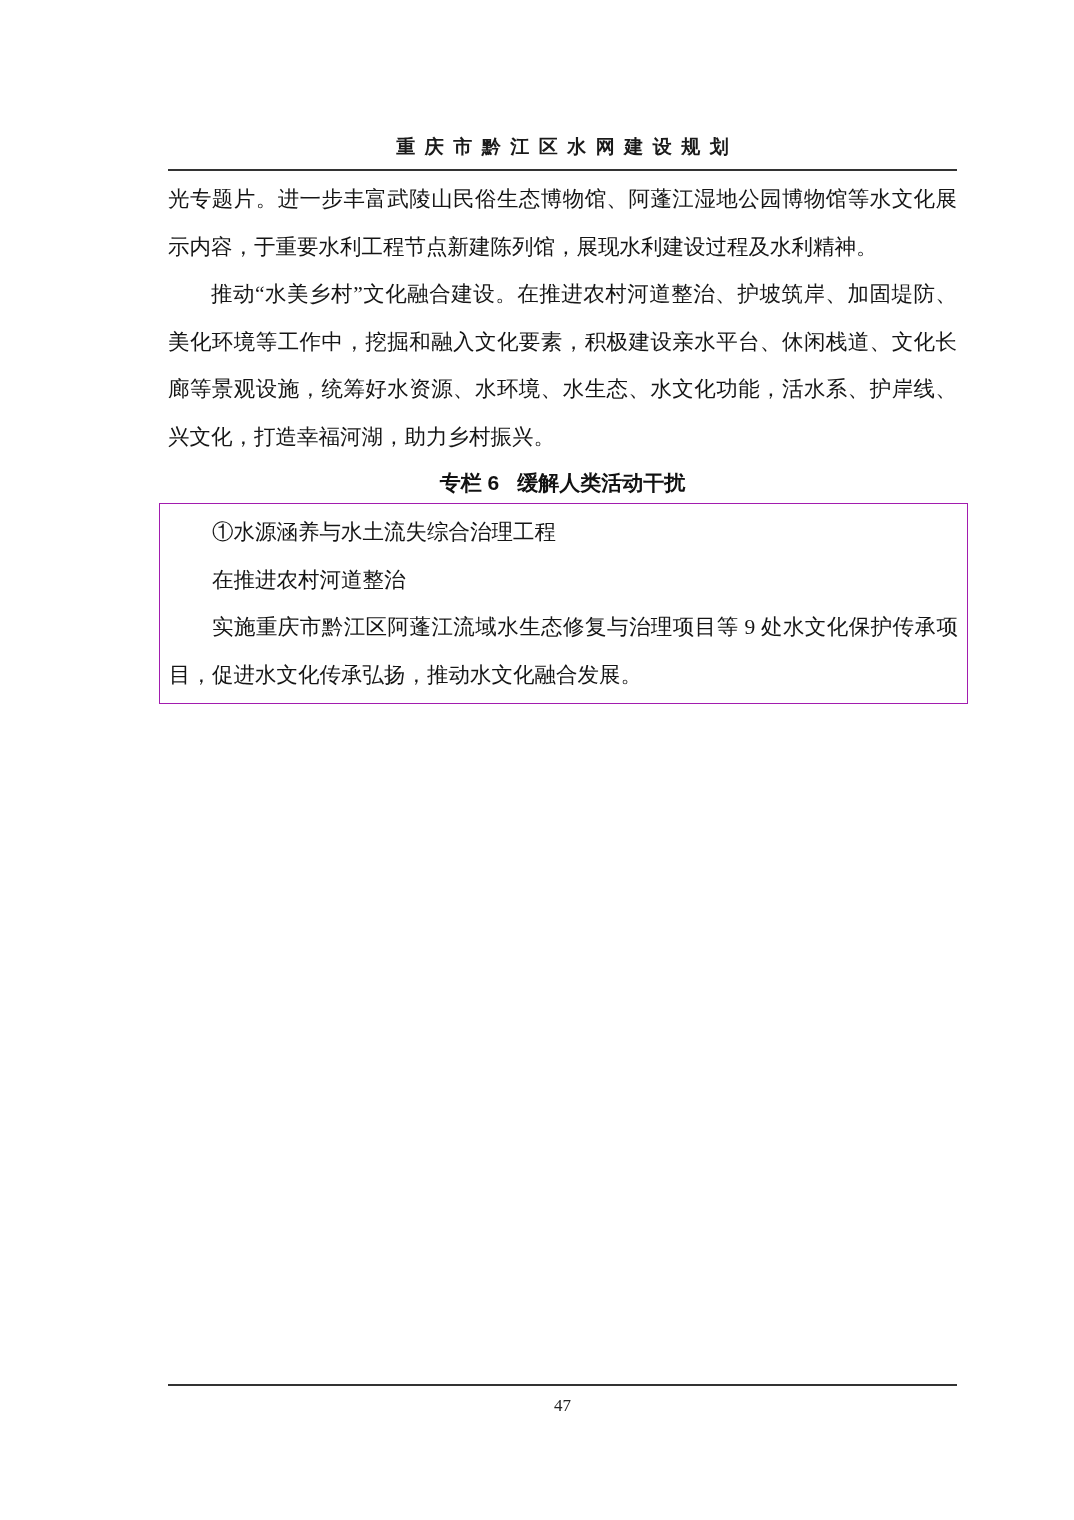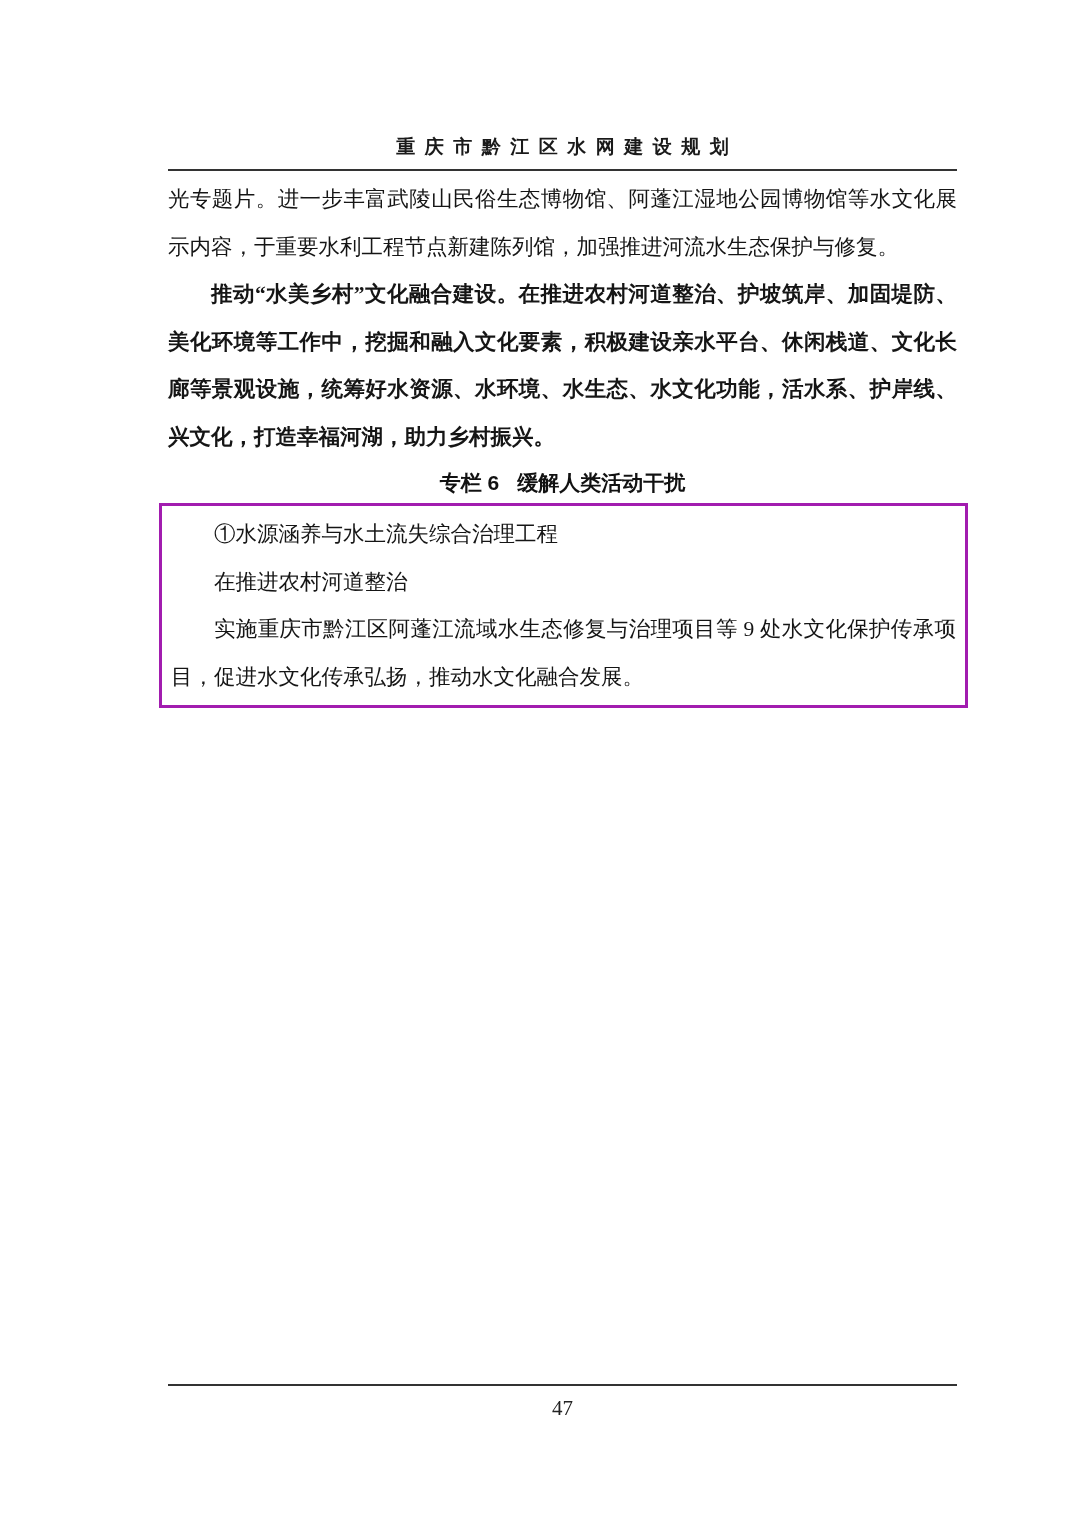--- a/index.html
+++ b/index.html
@@ -42,34 +42,34 @@
     width: 789px;
     top: 176px;
   }
   .body-p {
     margin: 0;
     font-size: 21.5px;
     line-height: 47.5px;
     text-align: justify;
     text-justify: inter-ideograph;
   }
-  .indent { text-indent: 43px; font-weight: bold; }
+  .indent { text-indent: 43px; }
   .panel-heading {
     margin: 2px 0 0 0;
     line-height: 40px;
     text-align: center;
     font-family: "Liberation Sans", "DejaVu Sans", sans-serif;
     font-weight: bold;
     font-size: 21px;
     color: #111111;
   }
   .panel-heading .panel-label { margin-right: 18px; }
   .panel-box {
     margin: 0 -11px 0 -9px;
-    border: 3px solid #a21caf;
+    border: 1px solid #a21caf;
     padding: 5px 9px 4px 9px;
     background: #ffffff;
   }
   .panel-p {
     margin: 0;
     font-size: 21.5px;
     line-height: 47.5px;
     text-align: justify;
     text-justify: inter-ideograph;
     text-indent: 43px;
@@ -78,36 +78,36 @@
   .doc-footer {
     position: absolute;
     left: 168px;
     width: 789px;
     top: 1384px;
   }
   .footer-rule { height: 2px; background: #333333; }
   .page-number {
     margin-top: 10px;
     text-align: center;
-    font-size: 21px;
+    font-size: 17px;
     color: #222222;
   }
 </style>
 </head>
 <body>
 
 <div class="page">
 
   <header class="doc-header">
     <div class="doc-title">重庆市黔江区水网建设规划</div>
     <div class="header-rule"></div>
   </header>
 
   <main class="doc-main">
-    <p class="body-p">光专题片。进一步丰富武陵山民俗生态博物馆、阿蓬江湿地公园博物馆等水文化展示内容，于重要水利工程节点新建陈列馆，加强推进河流水生态保护与修复。</p>
+    <p class="body-p">光专题片。进一步丰富武陵山民俗生态博物馆、阿蓬江湿地公园博物馆等水文化展示内容，于重要水利工程节点新建陈列馆，展现水利建设过程及水利精神。</p>
     <p class="body-p indent">推动“水美乡村”文化融合建设。在推进农村河道整治、护坡筑岸、加固堤防、美化环境等工作中，挖掘和融入文化要素，积极建设亲水平台、休闲栈道、文化长廊等景观设施，统筹好水资源、水环境、水生态、水文化功能，活水系、护岸线、兴文化，打造幸福河湖，助力乡村振兴。</p>
 
     <h2 class="panel-heading">
       <span class="panel-label">专栏 6</span><span>缓解人类活动干扰</span>
     </h2>
 
     <div class="panel-box">
       <p class="panel-p">①水源涵养与水土流失综合治理工程</p>
       <p class="panel-p">在推进农村河道整治</p>
       <p class="panel-p">实施重庆市黔江区阿蓬江流域水生态修复与治理项目等 9 处水文化保护传承项目，促进水文化传承弘扬，推动水文化融合发展。</p>

